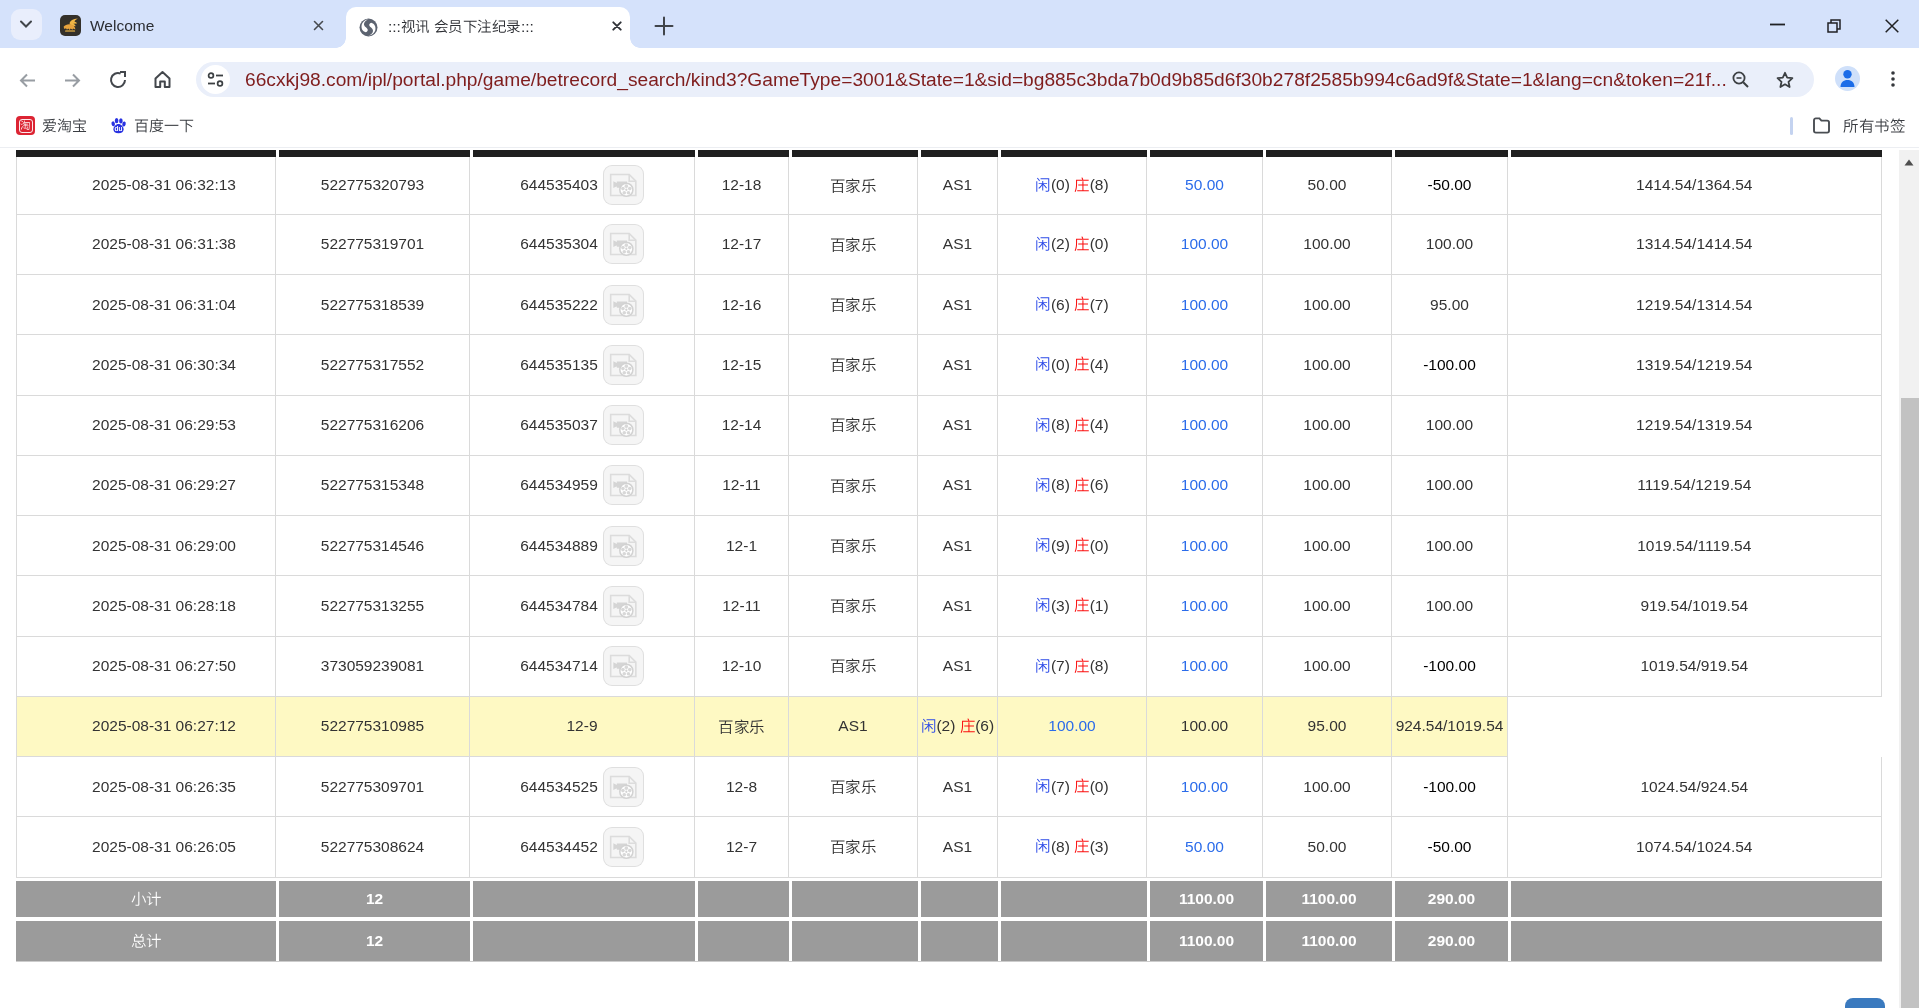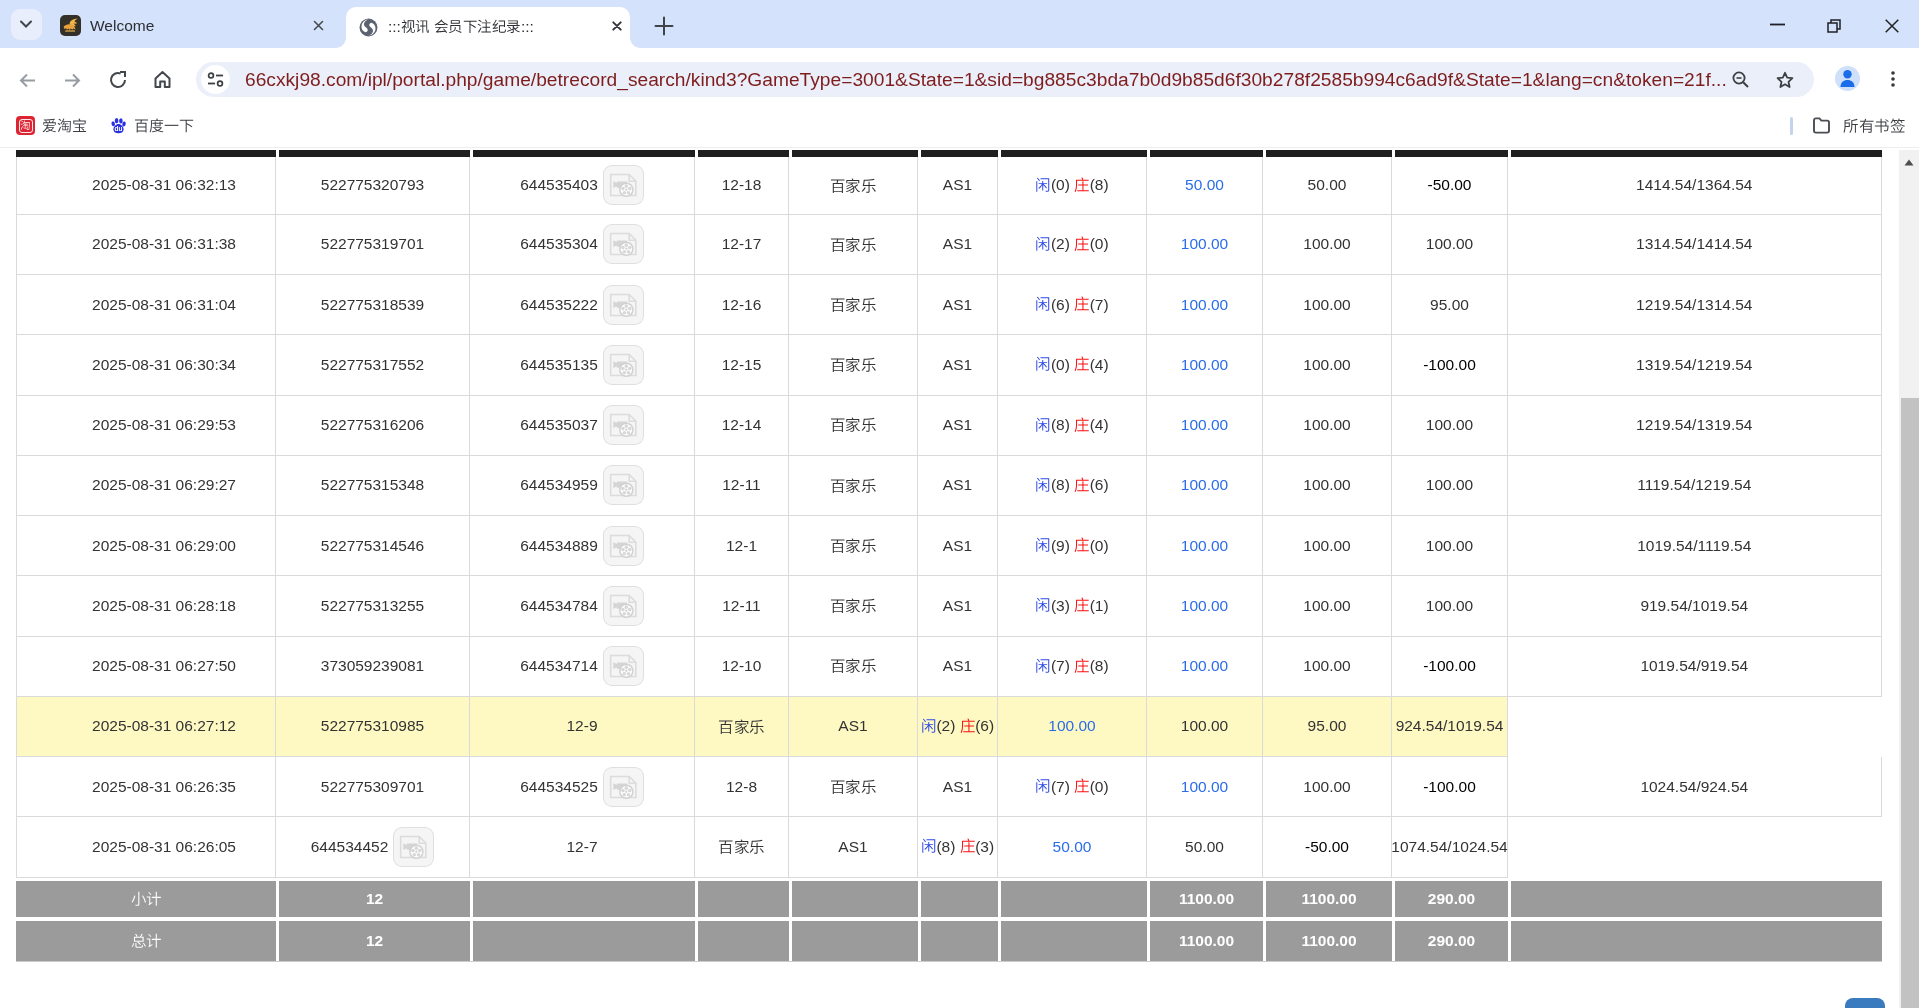--- a/index.html
+++ b/index.html
@@ -722,20 +722,21 @@
             </svg></span>(0)</div>
         <div class="c">
           <span class="lnk">100.00</span>
         </div>
         <div class="c">100.00</div>
         <div class="c red">-100.00</div>
         <div class="c">1024.54/924.54</div>
       </div>
       <div class="r">
         <div class="c c0">2025-08-31 06:26:05</div>
+        <div class="c">522775308624</div>
         <div class="c">
           <span class="gn">644534452</span>
           <svg class="vic" viewBox="0 0 41 40">
 <path d="M7 9 H26.5 L33.5 16 V31 H7 Z" fill="none" stroke="#dcdcdc" stroke-width="1.7"></path>
 <path d="M26.5 9 V16 H33.5" fill="none" stroke="#dcdcdc" stroke-width="1.7"></path>
 <path d="M13.5 16.3 H24.2 V23 H13.5 Z M13.5 17.8 L9.8 16 V23.2 L13.5 21.4 Z" fill="#d5d5d5"></path>
 <g>
               <circle cx="23.5" cy="25" r="6.9" fill="#fff" stroke="#d2d2d2" stroke-width="1.6"></circle>
 <circle cx="23.5" cy="25" r="1.2" fill="#d2d2d2"></circle>
 <circle cx="23.5" cy="21.2" r="1.9" fill="#d8d8d8"></circle>

